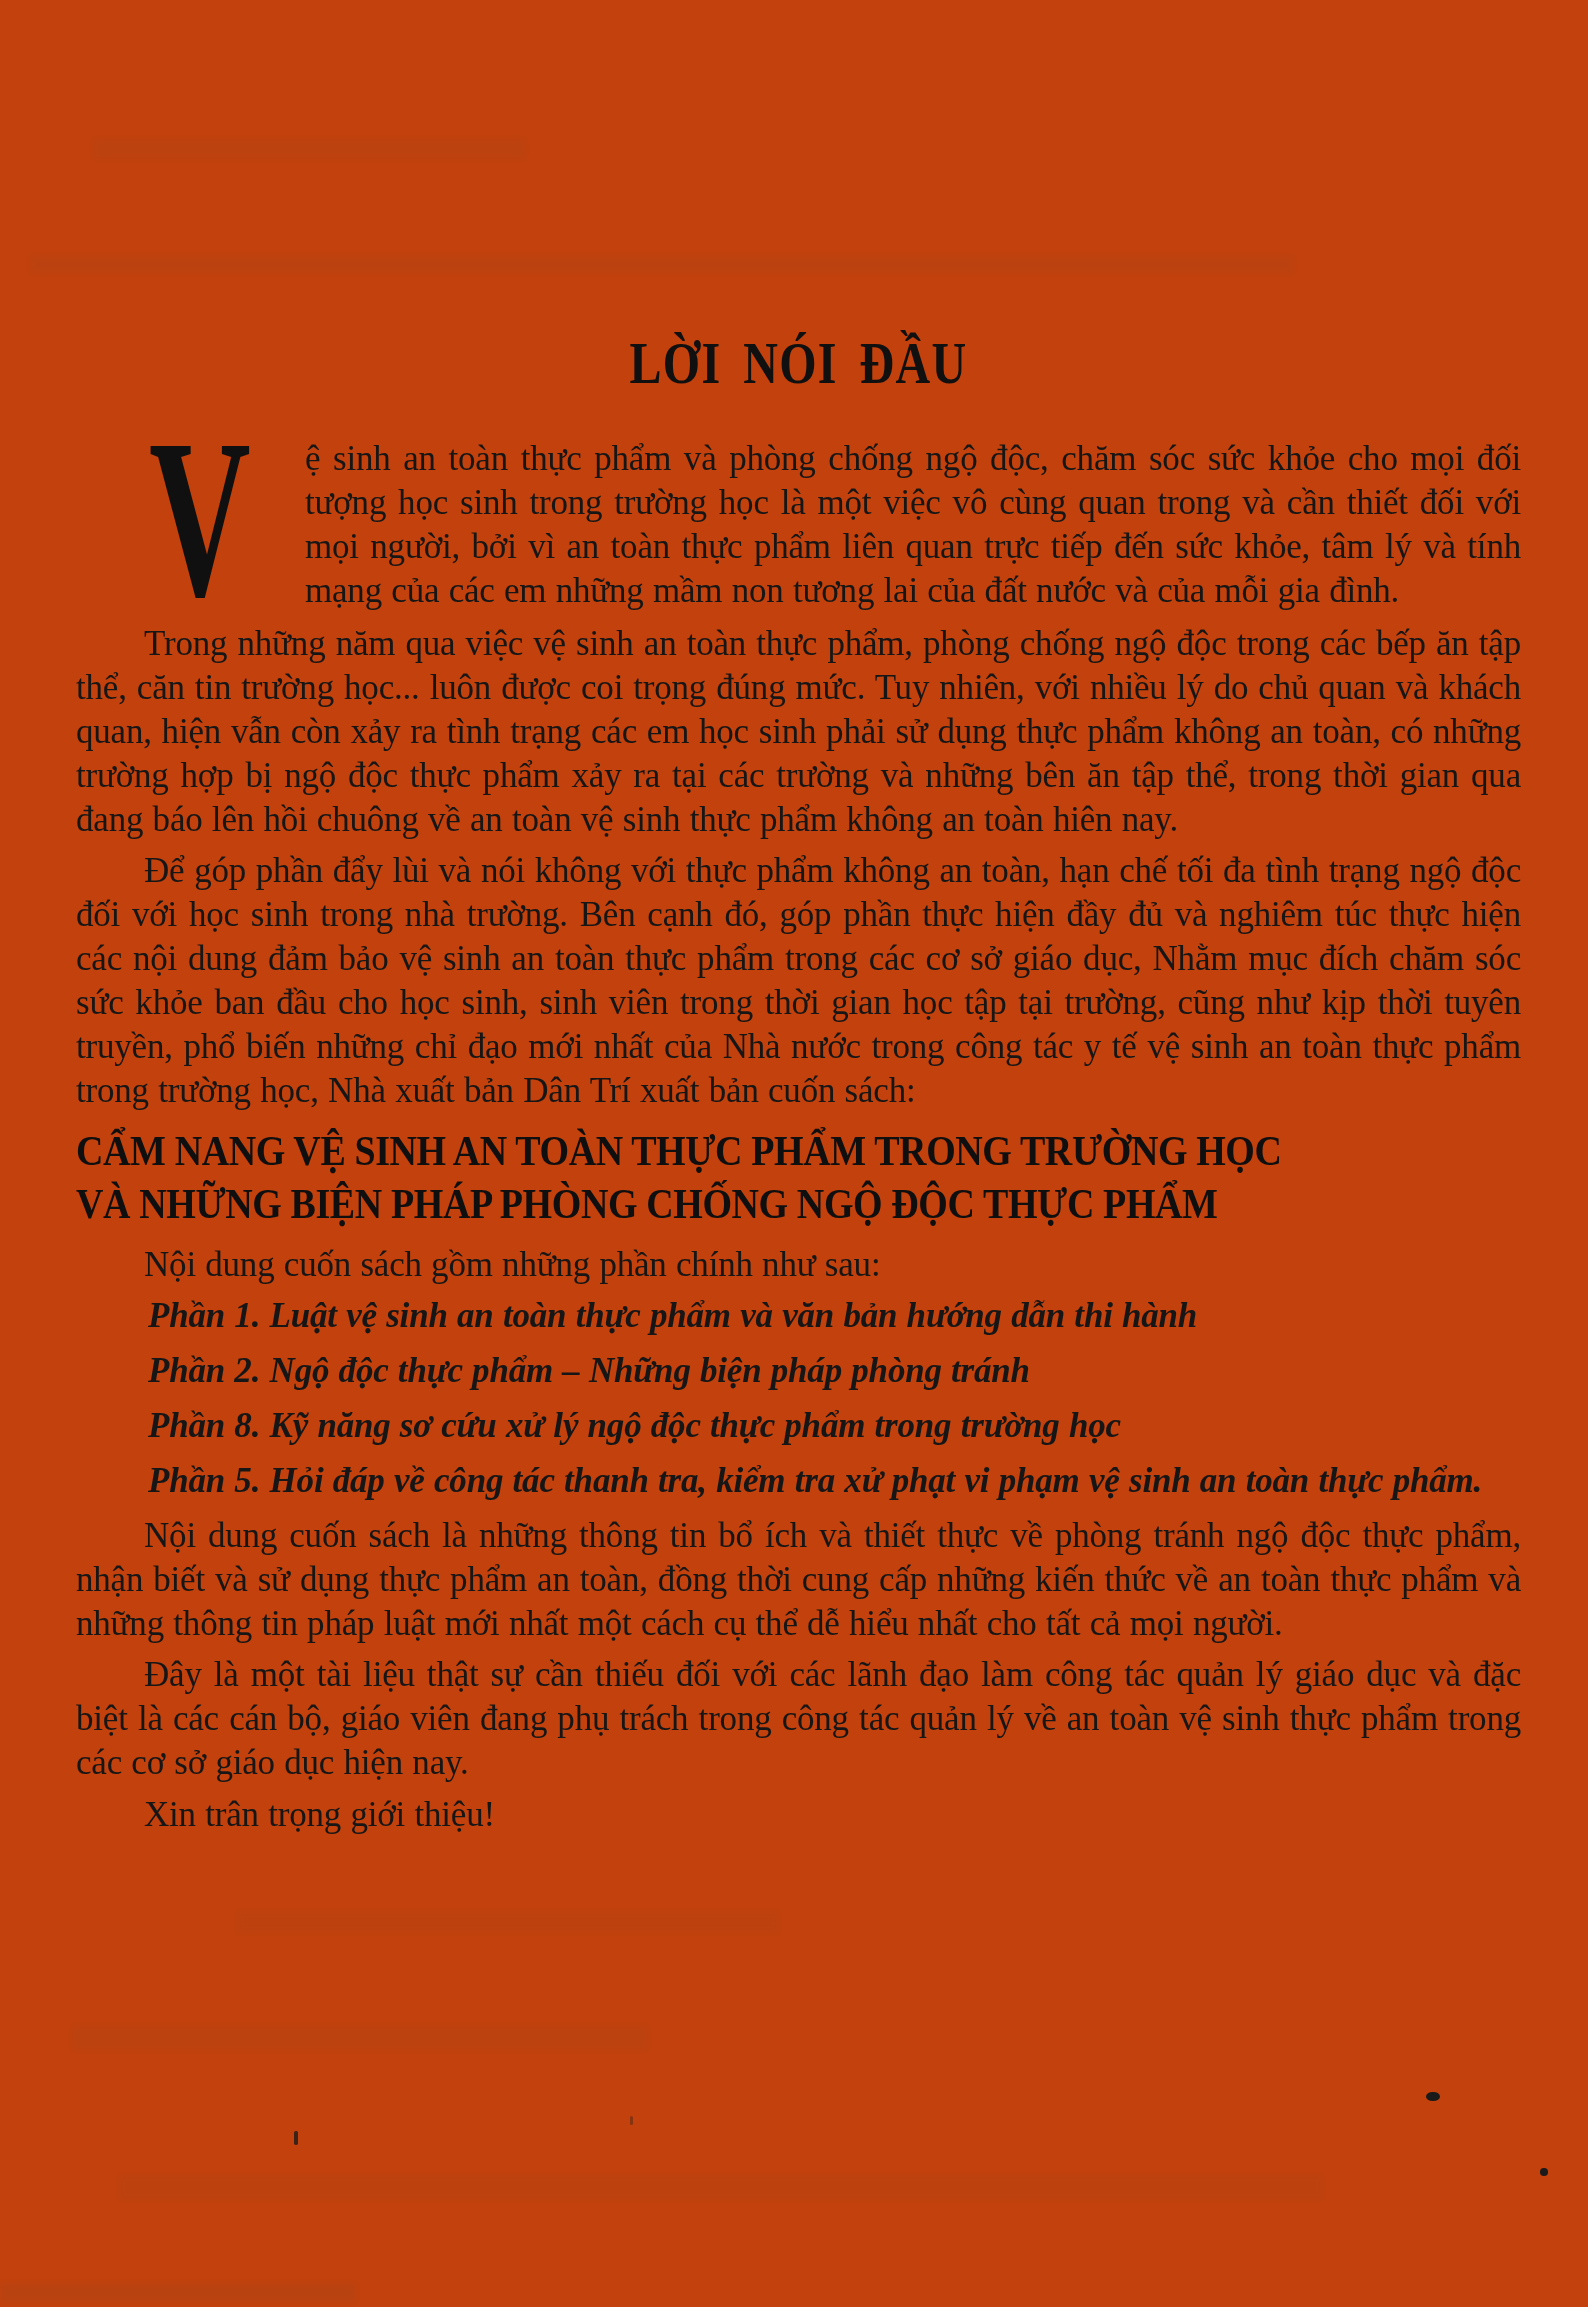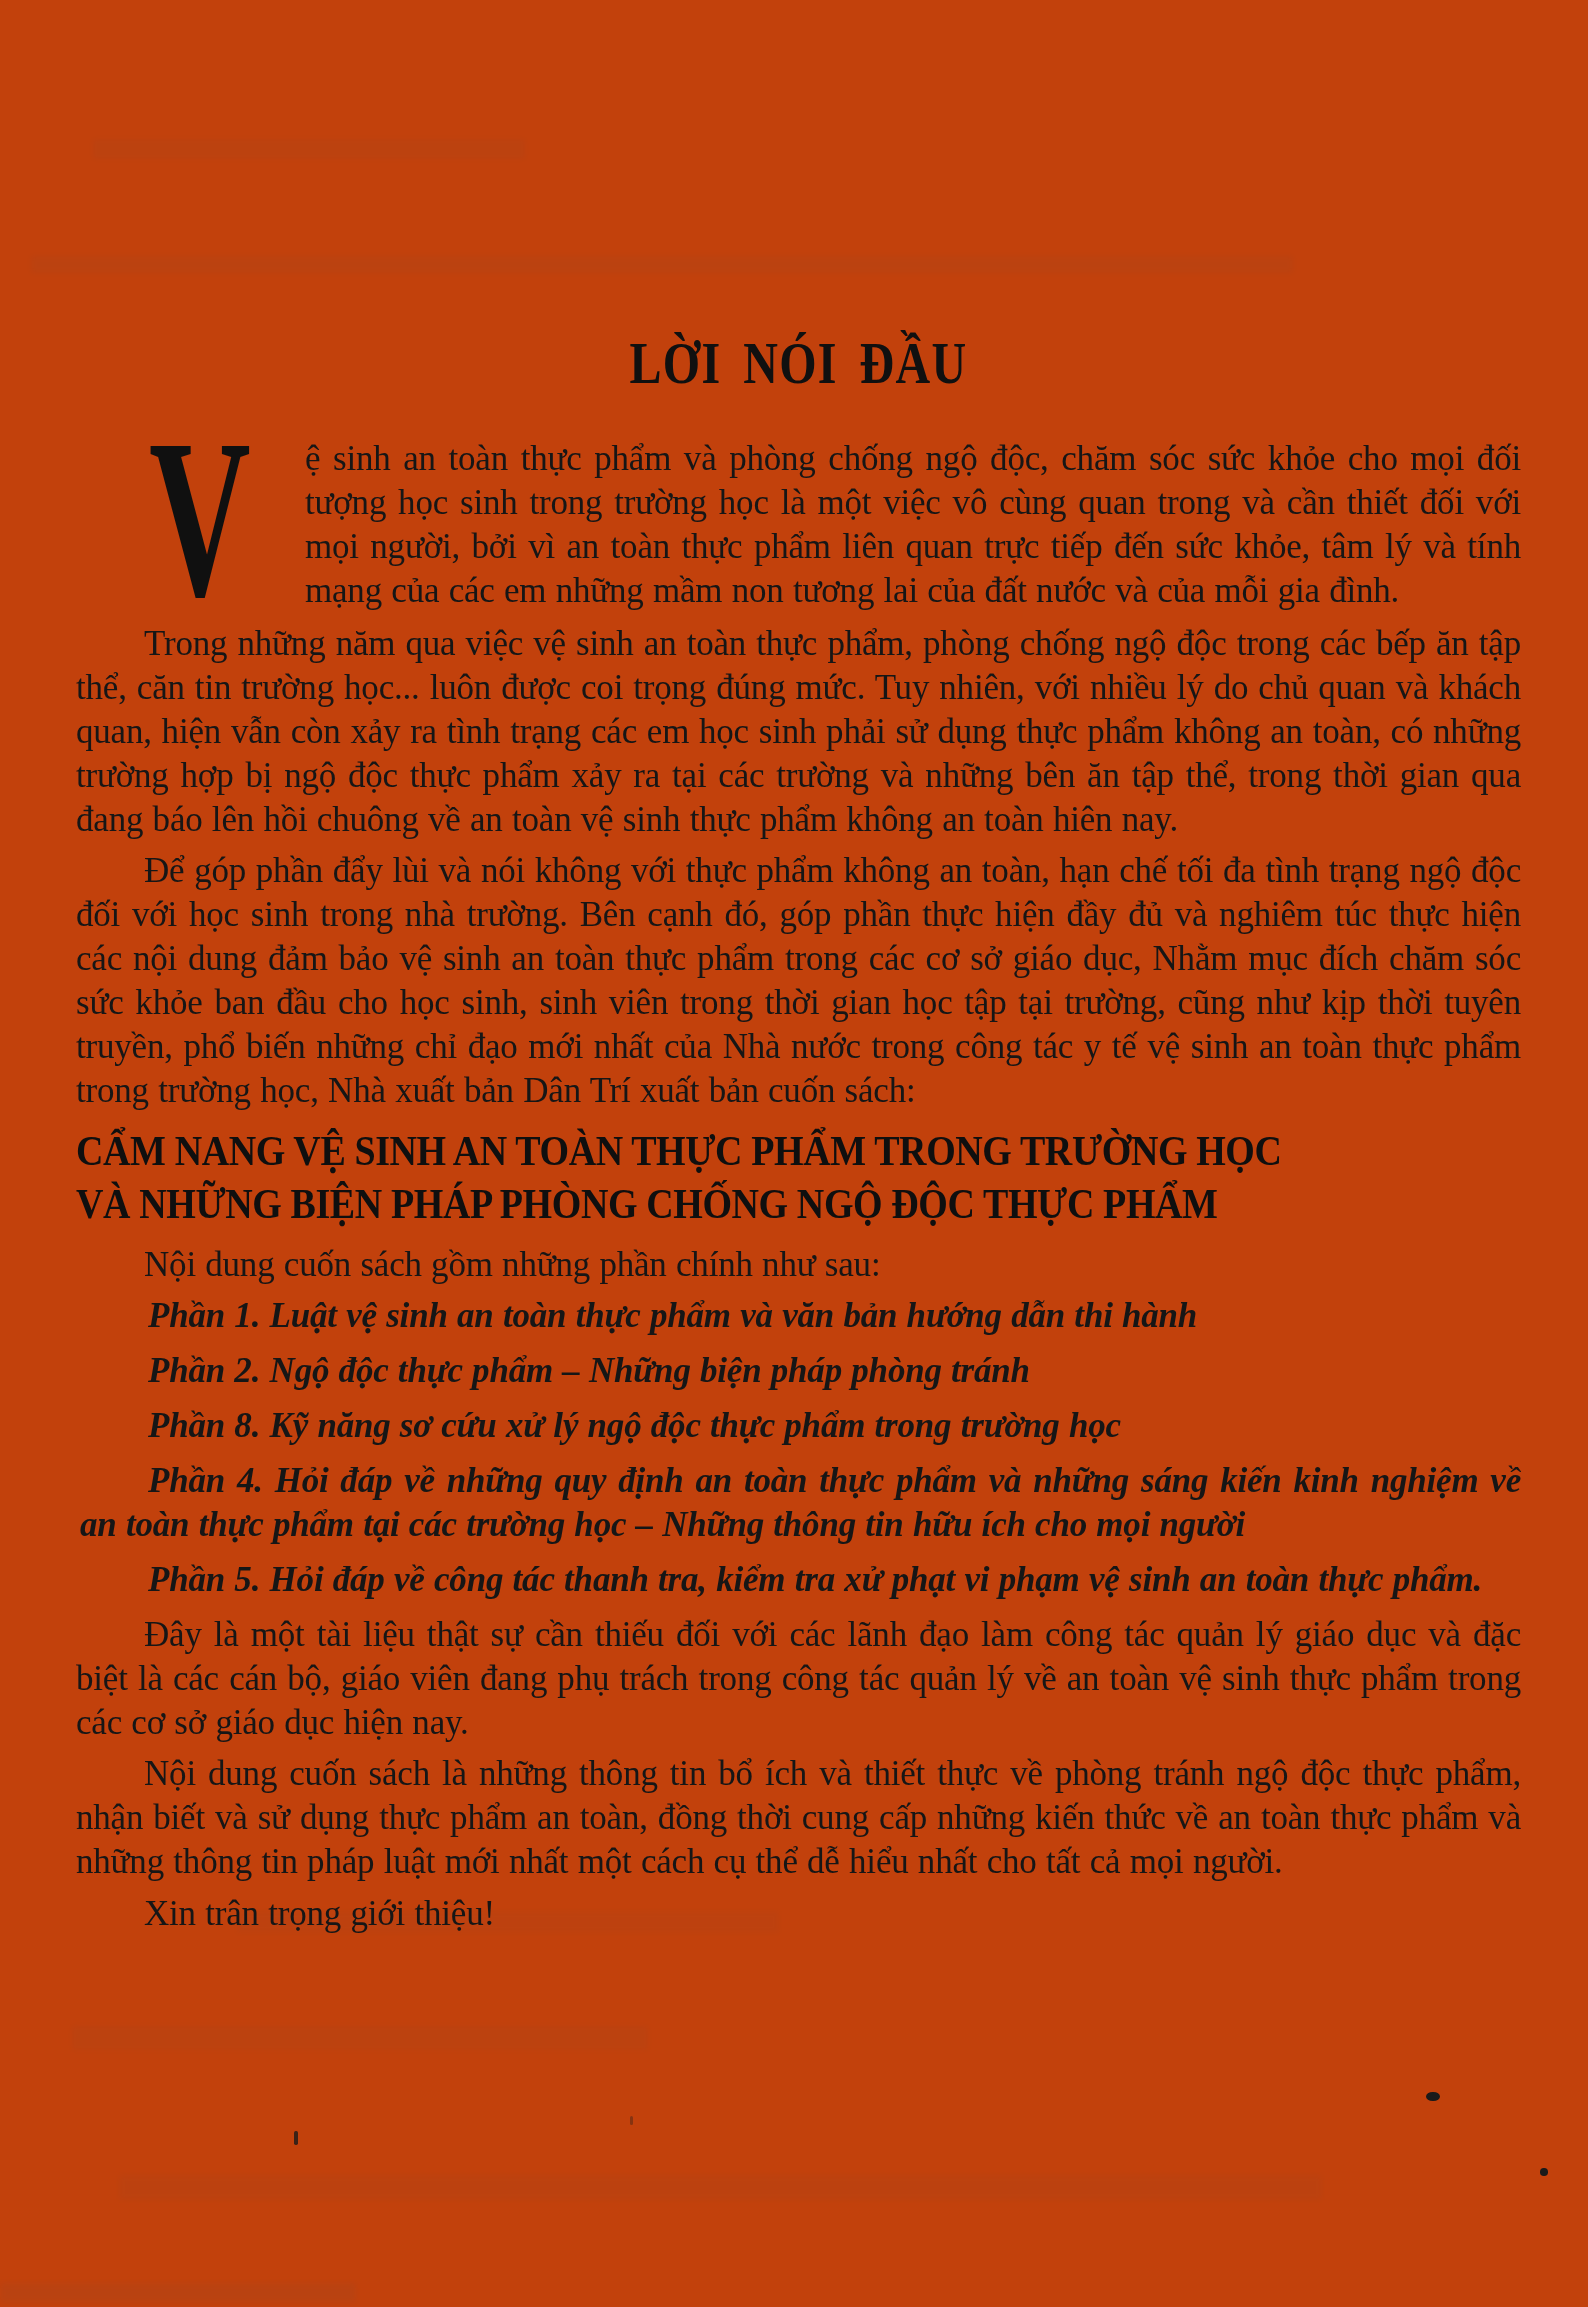--- a/index.html
+++ b/index.html
@@ -117,24 +117,23 @@
     <div class="book-title">
       <span class="line">CẨM NANG VỆ SINH AN TOÀN THỰC PHẨM TRONG TRƯỜNG HỌC</span>
       <span class="line">VÀ NHỮNG BIỆN PHÁP PHÒNG CHỐNG NGỘ ĐỘC THỰC PHẨM</span>
     </div>
 
     <p class="indent toc-intro">Nội dung cuốn sách gồm những phần chính như sau:</p>
 
     <p class="indent part">Phần 1. Luật vệ sinh an toàn thực phẩm và văn bản hướng dẫn thi hành</p>
     <p class="indent part">Phần 2. Ngộ độc thực phẩm – Những biện pháp phòng tránh</p>
     <p class="indent part">Phần 8. Kỹ năng sơ cứu xử lý ngộ độc thực phẩm trong trường học</p>
-    <p class="indent part">Phần 4. Hỏi đáp về những quy định an toàn thực phẩm và những sáng kiến kinh nghiệm về an toàn thực phẩm tại các trường học – Những thông tin hữu ích cho mọi người</p>
     <p class="indent part">Phần 5. Hỏi đáp về công tác thanh tra, kiểm tra xử phạt vi phạm vệ sinh an toàn thực phẩm.</p>
 
+    <p class="indent">Nội dung cuốn sách là những thông tin bổ ích và thiết thực về phòng tránh ngộ độc thực phẩm, nhận biết và sử dụng thực phẩm an toàn, đồng thời cung cấp những kiến thức về an toàn thực phẩm và những thông tin pháp luật mới nhất một cách cụ thể dễ hiểu nhất cho tất cả mọi người.</p>
+
     <p class="indent">Đây là một tài liệu thật sự cần thiếu đối với các lãnh đạo làm công tác quản lý giáo dục và đặc biệt là các cán bộ, giáo viên đang phụ trách trong công tác quản lý về an toàn vệ sinh thực phẩm trong các cơ sở giáo dục hiện nay.</p>
-
-    <p class="indent">Nội dung cuốn sách là những thông tin bổ ích và thiết thực về phòng tránh ngộ độc thực phẩm, nhận biết và sử dụng thực phẩm an toàn, đồng thời cung cấp những kiến thức về an toàn thực phẩm và những thông tin pháp luật mới nhất một cách cụ thể dễ hiểu nhất cho tất cả mọi người.</p>
 
     <p class="indent closing">Xin trân trọng giới thiệu!</p>
 
   </div>
 </div>
 
 
 </body></html>

